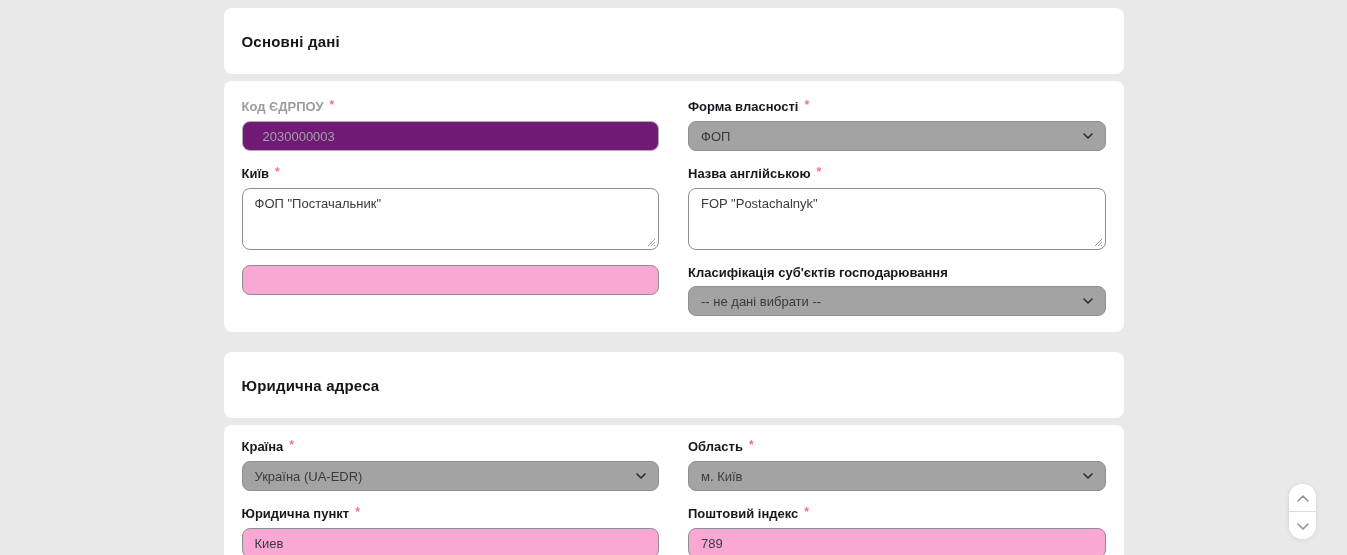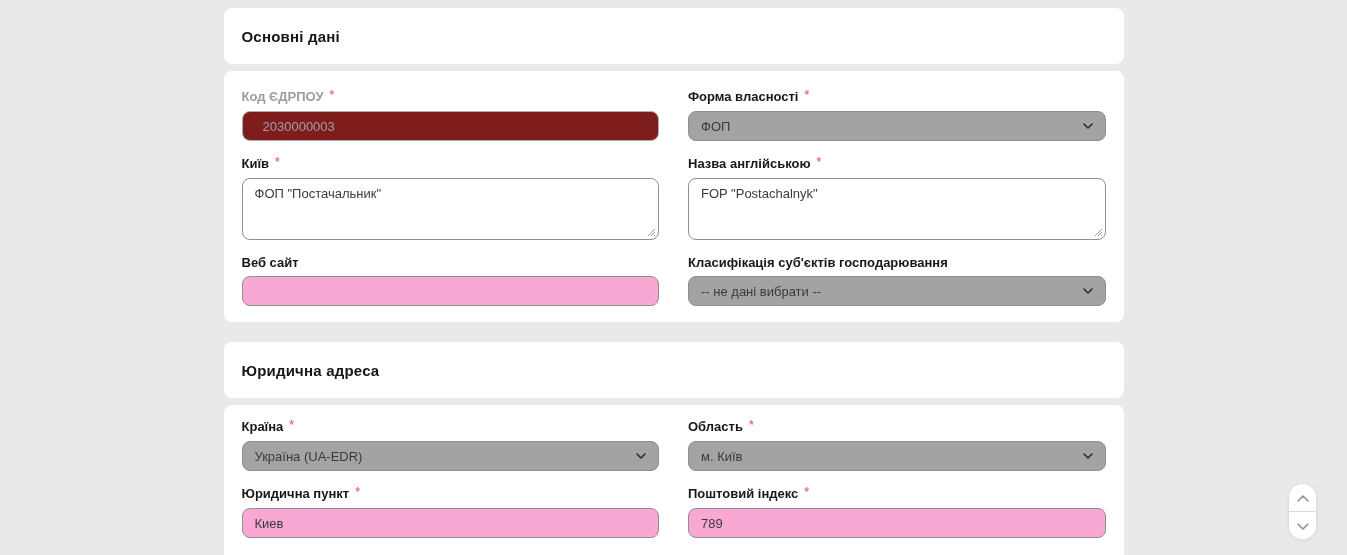--- a/index.html
+++ b/index.html
@@ -7,21 +7,21 @@
     width: 1347px; height: 555px;
     overflow: hidden;
     background: #e9e9e9;
     font-family: "Liberation Sans", sans-serif;
   }
   .page { width: 900px; margin: 0 auto; padding-top: 8px; }
 
   .card { background: #ffffff; border-radius: 8px; }
 
   .card-header {
-    height: 56px;
+    height: 66px;
     display: flex; align-items: center;
     padding: 0 18px;
     margin-bottom: 7px;
   }
   .card-header .section-title {
     font-size: 15px; font-weight: bold; color: #15151c; letter-spacing: .2px;
   }
 
   .card-body { padding: 18px 18px 16px; }
   .card-body.main-body { margin-bottom: 20px; }
@@ -45,21 +45,21 @@
   }
 
   .text-input {
     width: 100%; height: 30px; box-sizing: border-box;
     border: 1px solid #8e8e94; border-radius: 8px;
     padding: 0 12px;
     font-family: "Liberation Sans", sans-serif; font-size: 13px; color: #3a3a40;
     background: #f9a8d4; outline: none; display: block;
   }
   .text-input:disabled {
-    background: #7f1d1d; border-color: #acacb1; color: #9fa0a6; padding-left: 20px;
+    background: #701a75; border-color: #acacb1; color: #9fa0a6; padding-left: 20px;
   }
 
   .select-box {
     height: 30px; box-sizing: border-box;
     border: 1px solid #8e8e94; border-radius: 8px;
     padding: 0 12px;
     display: flex; align-items: center; justify-content: space-between;
     font-size: 13px; color: #3a3a40; background: #a3a3a3; cursor: pointer;
   }
   .select-box .chevron { display: flex; align-items: center; margin-left: 8px; }
@@ -158,23 +158,20 @@
                   <line x1="7" y1="8" x2="8" y2="7"></line>
                 </g>
               </svg>
           </span>
         </div>
       </div>
     </div>
 
     <div class="form-row">
       <div class="field">
-        <div class="field-label">
-          <span>Веб сайт</span>
-        </div>
         <input class="text-input" type="text" value="" style="">
       </div>
       <div class="field">
         <div class="field-label">
           <span>Класифікація суб'єктів господарювання</span>
         </div>
         <div class="select-box" role="combobox">
           <span>-- не дані вибрати --</span>
           <span class="chevron">
             <svg width="10" height="6" viewBox="0 0 10 6">

